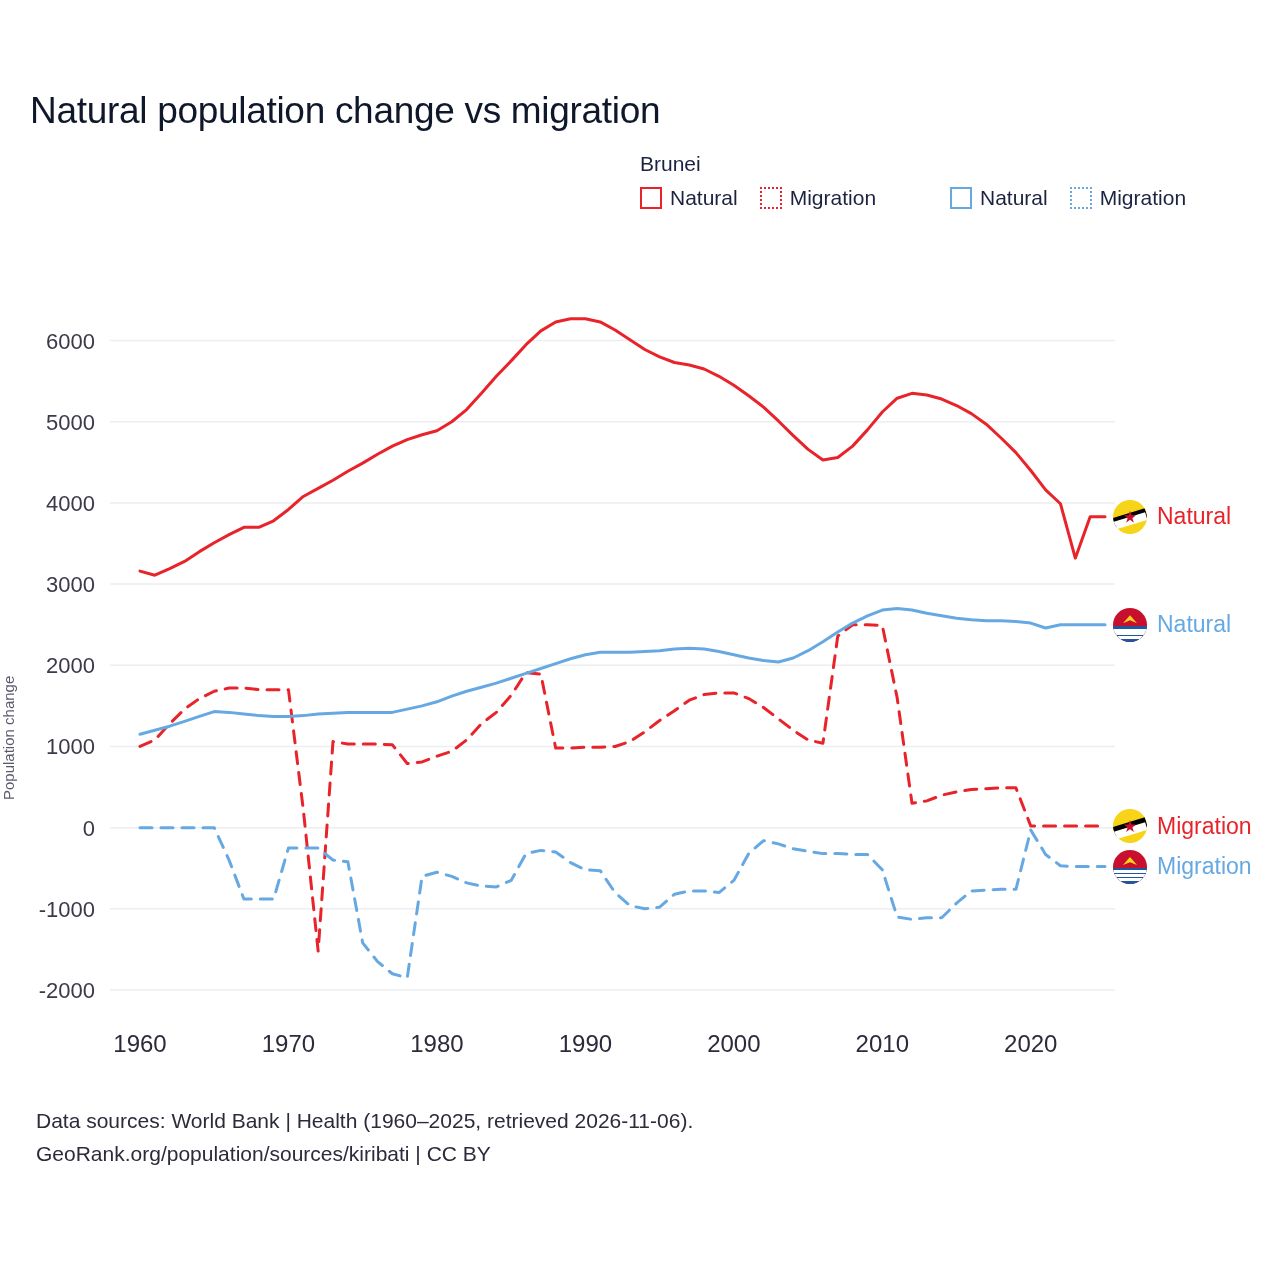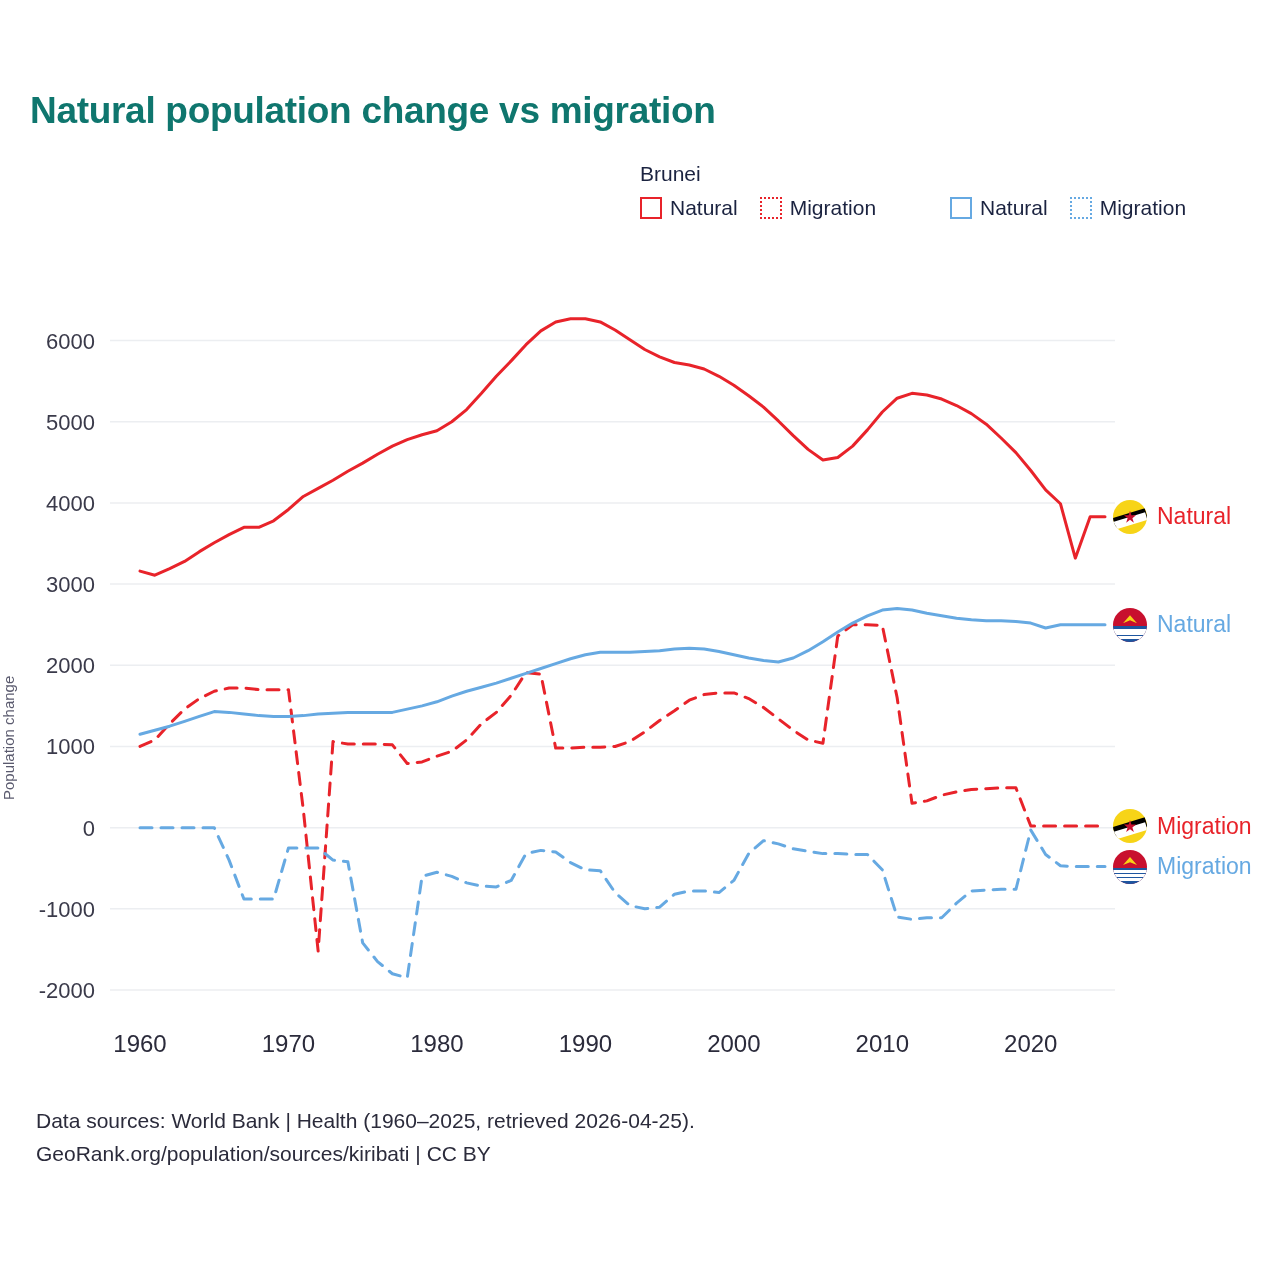--- a/index.html
+++ b/index.html
@@ -17,29 +17,29 @@
   }
   #chart-root {
     position: absolute;
     inset: 0;
   }
   .title {
     position: absolute;
     left: 30px;
     top: 90px;
     font-size: 37px;
-    font-weight: bold;
-    color: #0f766e;
+    font-weight: normal;
+    color: #0f172a;
     letter-spacing: -0.3px;
   }
   
   .legend {
     position: absolute;
     left: 640px;
-    top: 162px;
+    top: 152px;
     width: 620px;
     font-size: 21px;
     color: #1b2340;
   }
   .legend-groups {
     display: flex;
     gap: 0px;
   }
   .legend-group-title {
     width: 310px;
@@ -283,17 +283,17 @@
       <span class="bird"></span>
         <span class="sea"></span>
       <span class="wave w1"></span>
         <span class="wave w2"></span>
         <span class="wave w3"></span>
     </span>
     <span class="end-text end-blue">Migration</span>
   </div>
 
   <div class="footer">
-    <div>Data sources: World Bank | Health (1960–2025, retrieved 2026-04-25).</div>
+    <div>Data sources: World Bank | Health (1960–2025, retrieved 2026-11-06).</div>
     <div>GeoRank.org/population/sources/kiribati | CC BY</div>
   </div>
 
 </div>
 
 </body></html>

